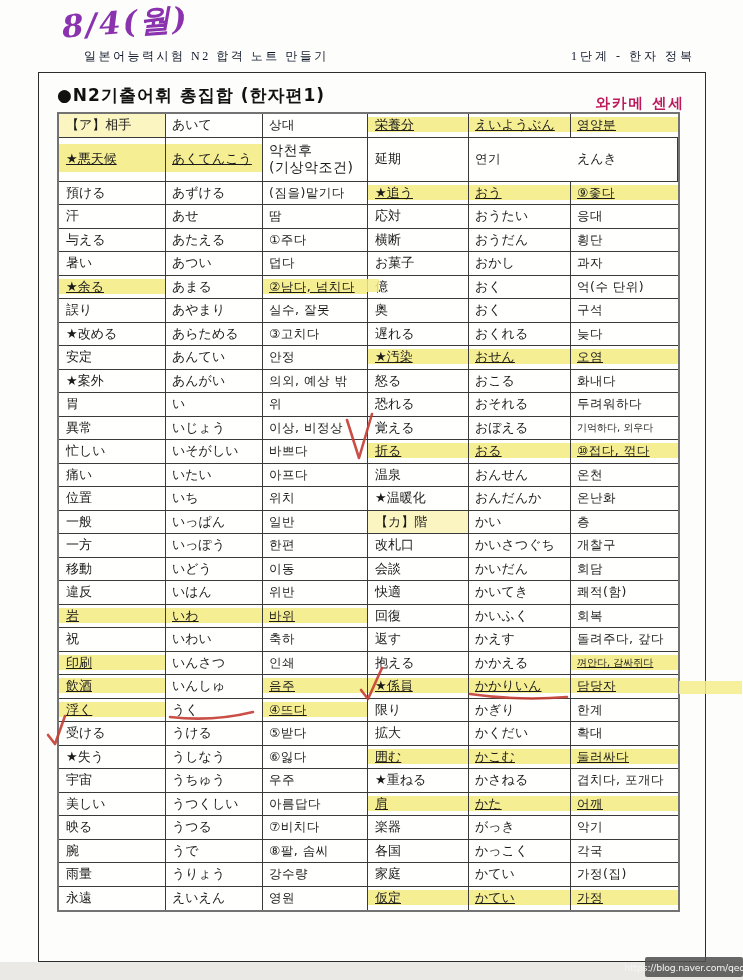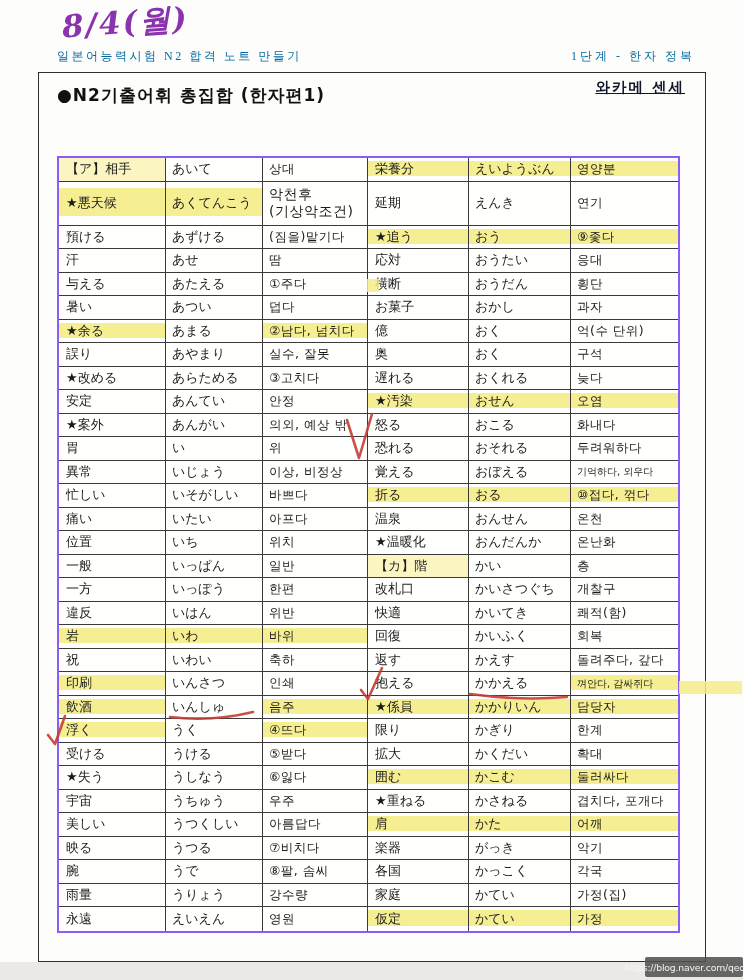--- a/index.html
+++ b/index.html
@@ -1,40 +1,40 @@
 <!DOCTYPE html>
 <html><head>
 <meta charset="utf-8">
 <style>
   html,body{margin:0;padding:0;}
   body{width:743px;height:980px;background:#fcfcfa;font-family:"DejaVu Sans","Liberation Sans",sans-serif;color:#1b1b1b;overflow:hidden;}
   .page{position:relative;width:743px;height:980px;background:#fdfdfb;}
   .bottom-strip{position:absolute;left:0;top:962px;width:743px;height:18px;background:#ebe9e5;}
 
   .handwriting{position:absolute;left:62px;top:2px;font-family:"DejaVu Serif","Liberation Serif",serif;font-style:italic;font-size:31px;font-weight:600;color:#8b33ae;transform:rotate(-4deg);letter-spacing:2px;}
-  .subheader{position:absolute;top:48px;font-family:"Liberation Serif","DejaVu Serif",serif;font-size:12px;color:#0369a1;letter-spacing:2.5px;white-space:nowrap;}
+  .subheader{position:absolute;top:48px;font-family:"Liberation Serif","DejaVu Serif",serif;font-size:12px;color:#0f172a;letter-spacing:2.5px;white-space:nowrap;margin-left:27px;}
   .subheader.left{left:57px;}
   .subheader.right{right:48px;letter-spacing:3px;}
 
   .outer-box{position:absolute;left:38px;top:72px;width:668px;height:890px;border:1.6px solid #2d2d2d;box-sizing:border-box;background:transparent;}
 
   .doc-title{position:absolute;left:57px;top:84px;font-size:17px;font-weight:700;letter-spacing:1px;color:#111;}
-  .doc-author{position:absolute;right:58px;top:78px;font-size:14.5px;font-weight:700;letter-spacing:2px;color:#0f172a;text-decoration:underline;}
-
-  .vtable{position:absolute;left:57px;top:112px;width:623px;border:2px solid #8b5cf6;box-sizing:border-box;background:#fffffe;margin-top:44px;}
+  .doc-author{position:absolute;right:58px;top:94px;font-size:14.5px;font-weight:700;letter-spacing:2px;color:#be185d;}
+
+  .vtable{position:absolute;left:57px;top:112px;width:623px;border:2px solid #737373;box-sizing:border-box;background:#fffffe;}
   .row{display:grid;grid-template-columns:107px 97px 105px 101px 102px 107px;height:23.5px;}
   .row.tall{height:44px;}
   .row:last-child .cell{border-bottom:none;}
   .cell{border-right:1px solid #3a3a3a;border-bottom:1px solid #3a3a3a;box-sizing:border-box;display:flex;flex-direction:column;justify-content:center;padding-left:6px;font-size:13px;line-height:1.1;white-space:nowrap;overflow:visible;}
   .cell.c0,.cell.c3{padding-left:7px;}
   .cell.c5{border-right:none;}
   .cell.c2,.cell.c5{font-size:12.5px;letter-spacing:0.5px;}
   .cell.small{font-size:10px;letter-spacing:0;}
   .cell.two-line{font-size:14px;line-height:1.25;}
-  .band{background-image:linear-gradient(to bottom,rgba(246,238,148,0) 13%,rgba(245,237,140,0.95) 13%,rgba(245,237,140,0.95) 80%,rgba(246,238,148,0) 80%);}
+  .band{background-image:linear-gradient(to bottom,rgba(246,238,148,0) 13%,rgba(245,237,140,0.95) 13%,rgba(245,237,140,0.95) 80%,rgba(246,238,148,0) 80%);text-decoration:underline;}
   .fillcell{background-color:#fbf5c2;}
 
   .pen-layer{position:absolute;left:0;top:0;width:743px;height:980px;pointer-events:none;}
 
   .url-badge{position:absolute;left:645px;top:957px;width:98px;height:20px;background:rgba(82,82,82,0.88);color:#f4f4f4;font-size:9.3px;display:flex;align-items:center;justify-content:center;border-radius:2px;letter-spacing:-0.2px;white-space:nowrap;}
 </style>
 </head>
 <body>
 
 <div class="page">
@@ -61,22 +61,22 @@
         <div class="cell c5 band">영양분</div>
       </div>
       <div class="row tall">
         <div class="cell c0 band">★悪天候</div>
         <div class="cell c1 band">あくてんこう</div>
         <div class="cell c2 two-line">
           <div>악천후</div>
           <div>(기상악조건)</div>
         </div>
         <div class="cell c3">延期</div>
+        <div class="cell c5">연기</div>
         <div class="cell c4">えんき</div>
-        <div class="cell c5">연기</div>
       </div>
       <div class="row">
         <div class="cell c0">預ける</div>
         <div class="cell c1">あずける</div>
         <div class="cell c2">(짐을)맡기다</div>
         <div class="cell c3 band">★追う</div>
         <div class="cell c4 band">おう</div>
         <div class="cell c5 band">⑨좇다</div>
       </div>
       <div class="row">
@@ -191,20 +191,28 @@
         <div class="cell c4">かい</div>
         <div class="cell c5">층</div>
       </div>
       <div class="row">
         <div class="cell c0">一方</div>
         <div class="cell c1">いっぽう</div>
         <div class="cell c2">한편</div>
         <div class="cell c3">改札口</div>
         <div class="cell c4">かいさつぐち</div>
         <div class="cell c5">개찰구</div>
+      </div>
+      <div class="row">
+        <div class="cell c0">移動</div>
+        <div class="cell c1">いどう</div>
+        <div class="cell c2">이동</div>
+        <div class="cell c3">会談</div>
+        <div class="cell c4">かいだん</div>
+        <div class="cell c5">회담</div>
       </div>
       <div class="row">
         <div class="cell c0">違反</div>
         <div class="cell c1">いはん</div>
         <div class="cell c2">위반</div>
         <div class="cell c3">快適</div>
         <div class="cell c4">かいてき</div>
         <div class="cell c5">쾌적(함)</div>
       </div>
       <div class="row">

